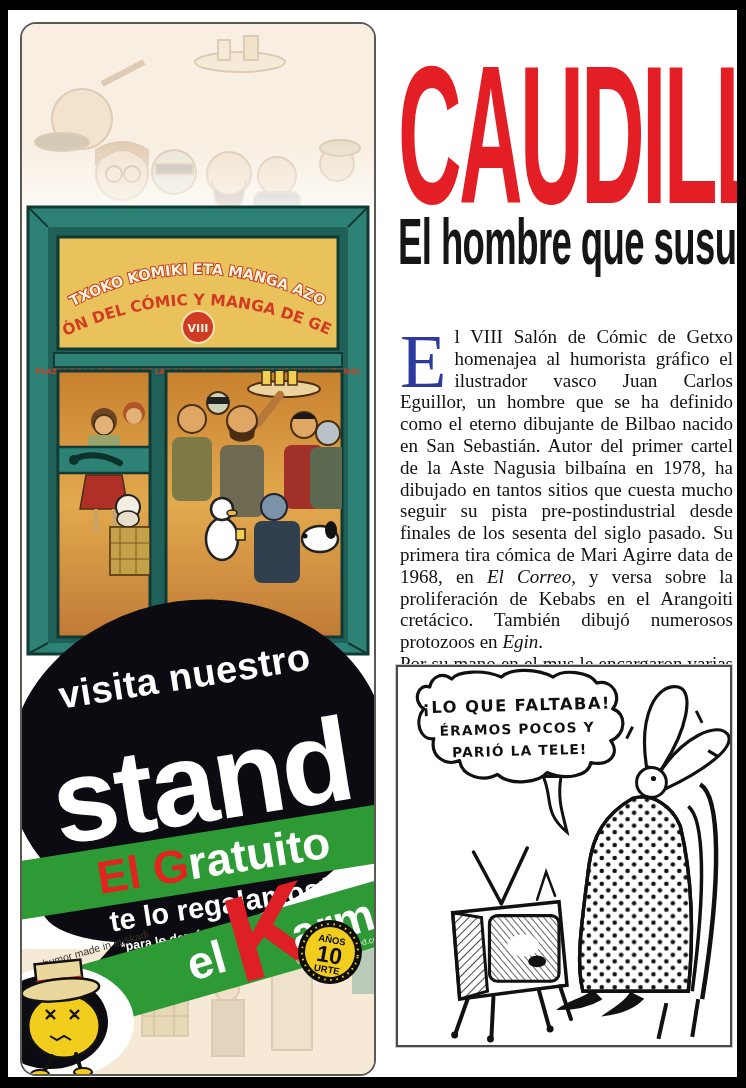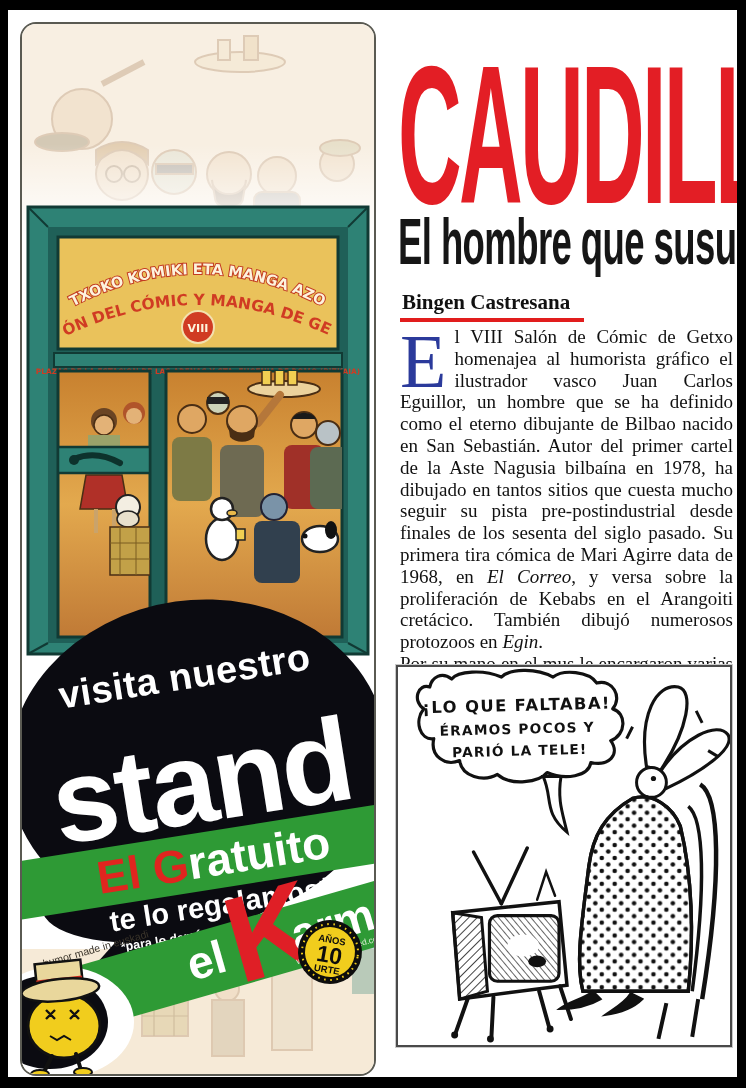--- a/index.html
+++ b/index.html
@@ -219,21 +219,20 @@
         <ellipse cx="37" cy="966" rx="39" ry="11" fill="#e9d79c" stroke="#111" stroke-width="2.5"></ellipse>
       </g>
       <path d="M24,986 l9,9 M33,986 l-9,9 M48,986 l9,9 M57,986 l-9,9" stroke="#111" stroke-width="2.4"></path>
       <path d="M28,1012 l7,4 7,-4 7,4" stroke="#111" stroke-width="2" fill="none"></path>
     </g>
    </svg>
   </div>
 
   <h1 class="headline">CAUDILL</h1>
   <h2 class="subtitle">El hombre que susur</h2>
-  <div class="byline">Bingen Castresana</div>
 
   <div class="body-copy">
     <p><span class="dropcap">E</span><span><span>l VIII Salón de Cómic de Getxo homenajea al humorista gráfico el ilustrador vasco Juan Carlos Eguillor, un hombre que se ha definido como el eterno dibujante de Bilbao nacido en San Sebastián. Autor del primer cartel de la Aste Nagusia bilbaína en 1978, ha dibujado en tantos sitios que cuesta mucho seguir su pista pre-postindustrial desde finales de los sesenta del siglo pasado. Su primera tira cómica de Mari Agirre data de 1968, en </span><em>El Correo</em><span>, y versa sobre la proliferación de Kebabs en el Arangoiti cretácico. También dibujó numerosos protozoos en </span><em>Egin</em><span>.</span></span></p>
     <p><span><span>Por su mano en el mus le encargaron varias portadas en la mítica revista </span><em>Triunfo</em><span>.</span></span></p>
   </div>
 
   <div class="cartoon-panel">
    <svg viewBox="0 0 334 380">
     <defs>
       <pattern id="dots" width="13" height="13" patternUnits="userSpaceOnUse">

